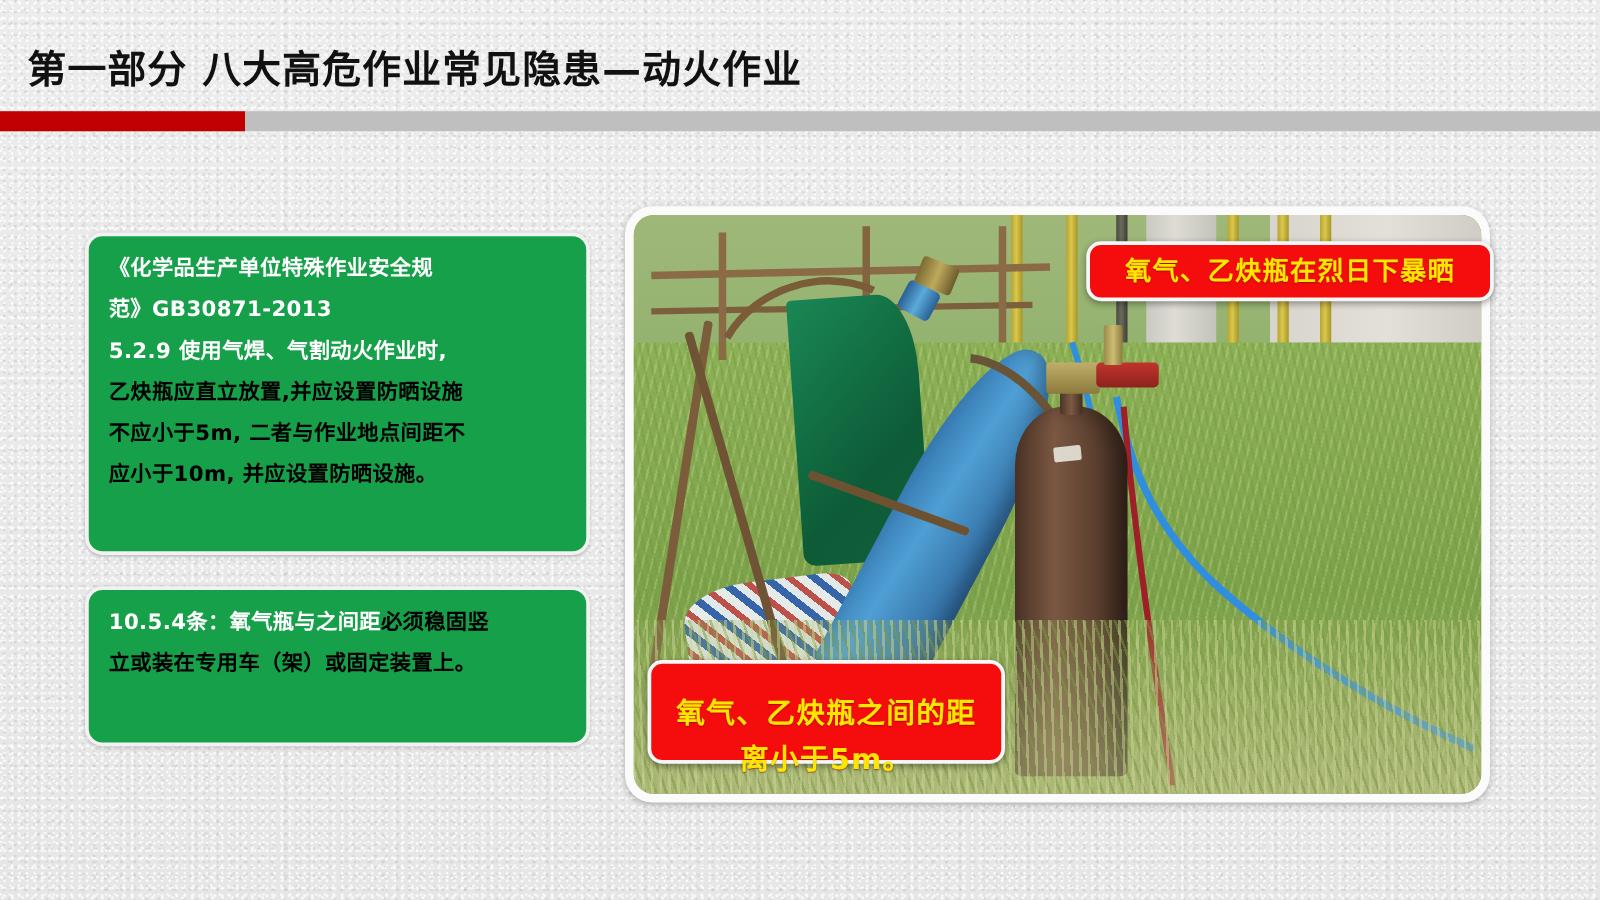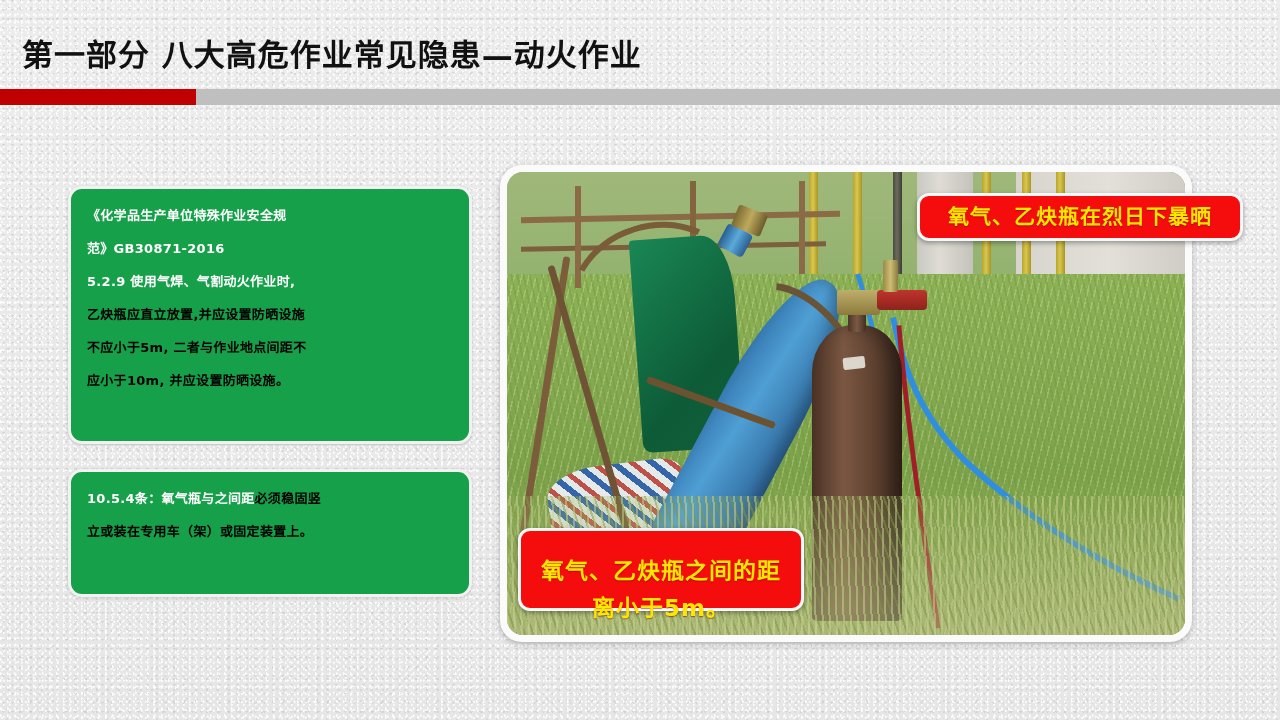--- a/index.html
+++ b/index.html
@@ -44,21 +44,21 @@
   
   .note-box{
     position:absolute;
     background:#17a04a;
     border:3px solid #f2f2f2;
     border-radius:14px;
     box-shadow:0 1px 3px rgba(0,0,0,.18);
     box-sizing:border-box;
     padding:10px 14px 10px 16px;
     font-family:"DejaVu Sans","Liberation Sans",sans-serif;
-    font-size:13px;
+    font-size:17px;
     line-height:33px;
     color:#ffffff;
     font-weight:600;
     letter-spacing:.3px;
   }
   #note-standard{ left:68px;  top:186px; width:404px; height:258px; }
   #note-welding { left:68px;  top:469px; width:404px; height:128px; }
   .note-box .hl{ color:#000000; }
 
   
@@ -206,21 +206,21 @@
     color:#ffe600;
     font-family:"DejaVu Sans","Liberation Sans",sans-serif;
     font-weight:bold;
     text-align:center;
     box-sizing:border-box;
     letter-spacing:1px;
     text-shadow:0 1px 1px rgba(120,0,0,.5);
   }
   #callout-sun{
     left:869px;top:193px;width:326px;height:48px;
-    font-size:21px;line-height:42px;margin-left:48px;
+    font-size:21px;line-height:42px;
   }
   #callout-distance{
     left:518px;top:528px;width:286px;height:83px;
     font-size:23px;line-height:37px;padding-top:22px;
   }
   #callout-ring{
     left:919px;top:528px;width:277px;height:83px;
     font-size:22px;line-height:37px;padding-top:4px;
   }
 </style>
@@ -228,21 +228,21 @@
 <body>
 
 <div id="slide">
 
   <div id="header-title">第一部分  八大高危作业常见隐患—动火作业</div>
   <div id="divider"></div>
   <div id="divider-accent"></div>
 
   <div class="note-box" id="note-standard">
     <div>《化学品生产单位特殊作业安全规</div>
-    <div>范》GB30871-2016</div>
+    <div>范》GB30871-2013</div>
     <div>5.2.9 使用气焊、气割动火作业时,</div>
     <div class="hl">乙炔瓶应直立放置,并应设置防晒设施</div>
     <div class="hl">不应小于5m, 二者与作业地点间距不</div>
     <div class="hl">应小于10m, 并应设置防晒设施。</div>
   </div>
 
   <div class="note-box" id="note-welding">
     <div>
       <span>10.5.4条：氧气瓶与之间距</span><span class="hl">必须稳固竖</span>
     </div>

